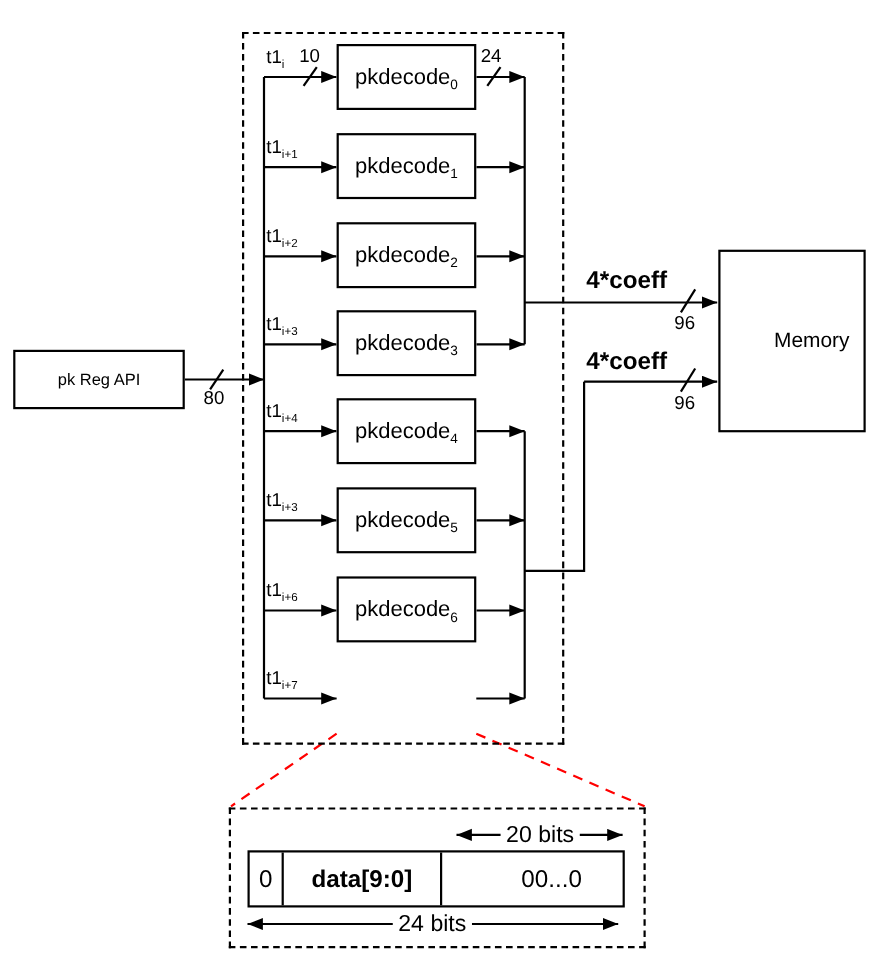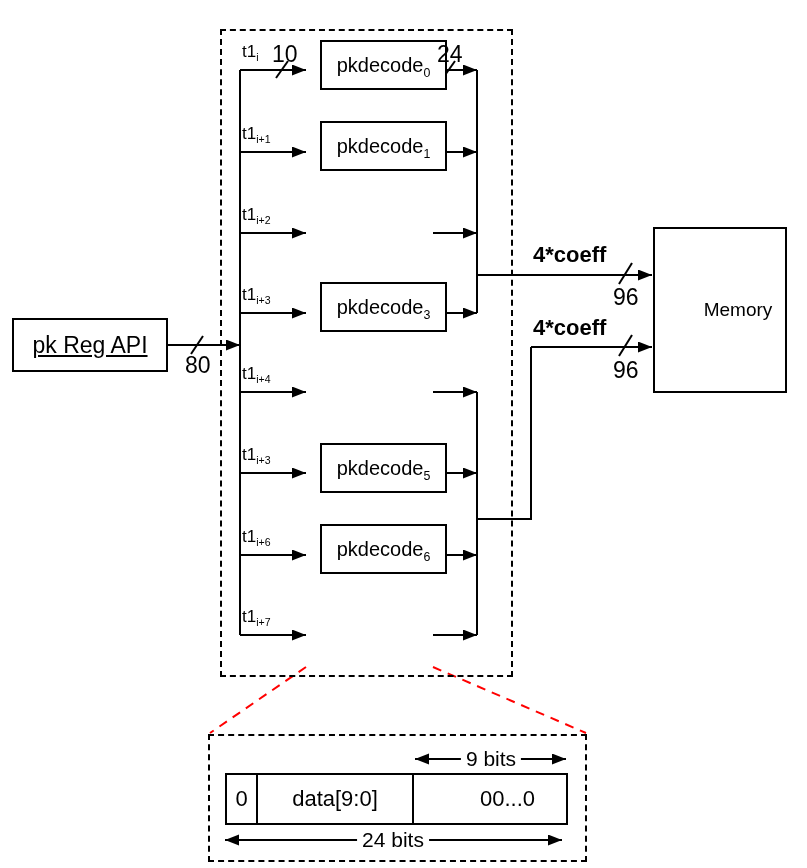--- a/index.html
+++ b/index.html
@@ -15,54 +15,54 @@
   .layer { position: absolute; left: 0; top: 0; }
   .box {
     position: absolute;
     border: 2px solid #000000;
     background: #ffffff;
     display: flex;
     align-items: center;
     justify-content: center;
     box-sizing: border-box;
   }
-  .src   { left: 12px;  top: 318px; width: 156px; height: 54px;  font-size: 23px; text-decoration: underline; }
+  .src   { left: 12px;  top: 318px; width: 156px; height: 54px;  font-size: 15px; }
   .mem   { left: 653px; top: 227px; width: 134px; height: 166px; font-size: 19px; padding-left: 36px; }
-  .dec   { left: 320px; width: 127px; height: 50px; font-size: 20px; }
+  .dec   { left: 306px; width: 127px; height: 60px; font-size: 20px; }
   .dashed-frame {
     position: absolute;
     border: 2px dashed #000000;
     box-sizing: border-box;
     background: transparent;
   }
   .array-frame  { left: 220px; top: 29px;  width: 293px; height: 648px; }
   .detail-frame { left: 208px; top: 734px; width: 379px; height: 128px; }
   sub { font-size: 0.62em; line-height: 0; }
   .t1 {
     position: absolute;
     left: 242px;
     font-size: 17px;
     white-space: nowrap;
   }
-  .wlabel { position: absolute; font-size: 23px; white-space: nowrap; }
+  .wlabel { position: absolute; font-size: 17px; white-space: nowrap; }
   .coeff  { position: absolute; font-size: 22px; white-space: nowrap; font-weight: bold; }
   .register {
     position: absolute;
     left: 225px; top: 773px; width: 343px; height: 52px;
     border: 2px solid #000000;
     box-sizing: border-box;
     display: flex;
     background: #ffffff;
   }
   .cell {
     display: flex; align-items: center; justify-content: center;
     font-size: 22px; box-sizing: border-box; height: 100%;
   }
   .cell-0 { width: 31px;  border-right: 2px solid #000000; }
-  .cell-1 { width: 156px; border-right: 2px solid #000000; }
+  .cell-1 { width: 144px; border-right: 2px solid #000000; font-weight: bold; }
   .cell-2 { flex: 1; margin-left: 35px; }
   .bits-label {
     position: absolute;
     transform: translate(-50%, -50%);
     background: #ffffff;
     padding: 0 5px;
     font-size: 21px;
     white-space: nowrap;
   }
 </style>
@@ -130,22 +130,28 @@
   <div class="box mem">
     <span>Memory</span>
   </div>
 
   <div class="box dec" style="top:40px">
       <span><span>pkdecode</span><sub>0</sub></span>
     </div>
   <div class="box dec" style="top:121px">
       <span><span>pkdecode</span><sub>1</sub></span>
     </div>
+  <div class="box dec" style="top:202px">
+      <span><span>pkdecode</span><sub>2</sub></span>
+    </div>
   <div class="box dec" style="top:282px">
       <span><span>pkdecode</span><sub>3</sub></span>
+    </div>
+  <div class="box dec" style="top:362px">
+      <span><span>pkdecode</span><sub>4</sub></span>
     </div>
   <div class="box dec" style="top:443px">
       <span><span>pkdecode</span><sub>5</sub></span>
     </div>
   <div class="box dec" style="top:524px">
       <span><span>pkdecode</span><sub>6</sub></span>
     </div>
 
   <div class="t1" style="top:42px"><span>t1</span><sub>i</sub></div>
   <div class="t1" style="top:124px"><span>t1</span><sub>i+1</sub></div>
@@ -164,16 +170,16 @@
 
   <div class="coeff" style="left:533px; top:242px">4*coeff</div>
   <div class="coeff" style="left:533px; top:315px">4*coeff</div>
 
   <div class="register">
     <div class="cell cell-0">0</div>
     <div class="cell cell-1">data[9:0]</div>
     <div class="cell cell-2">00...0</div>
   </div>
 
-  <div class="bits-label" style="left:491px; top:759px">9 bits</div>
+  <div class="bits-label" style="left:491px; top:759px">20 bits</div>
   <div class="bits-label" style="left:393px; top:840px">24 bits</div>
 
 </div>
 
 </body></html>

